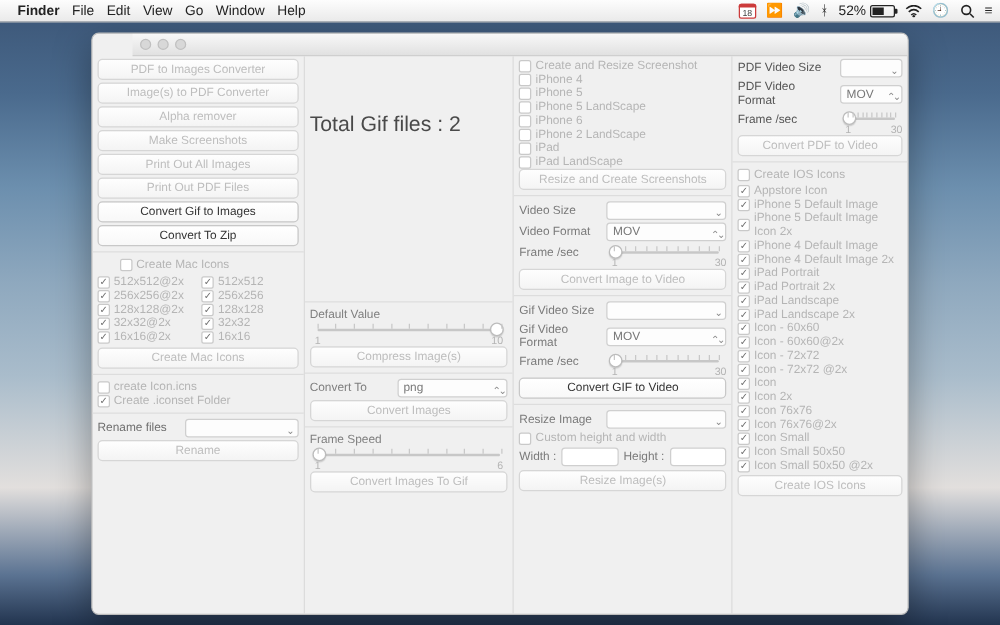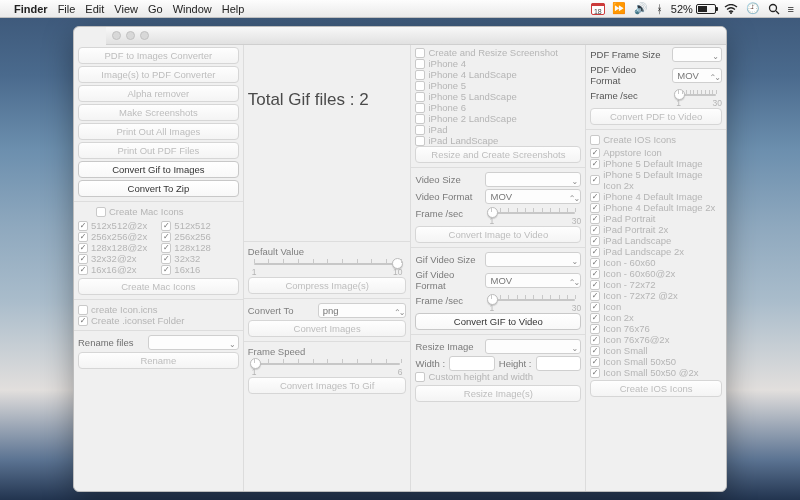--- a/index.html
+++ b/index.html
@@ -285,24 +285,20 @@
       <div class="row">
           <span class="cb"></span>
           <span class="cbl">Create and Resize Screenshot</span>
         </div>
       <div class="row">
           <span class="cb"></span>
           <span class="cbl">iPhone 4</span>
         </div>
       <div class="row">
           <span class="cb"></span>
-          <span class="cbl">iPhone 4 LandScape</span>
-        </div>
-      <div class="row">
-          <span class="cb"></span>
           <span class="cbl">iPhone 5</span>
         </div>
       <div class="row">
           <span class="cb"></span>
           <span class="cbl">iPhone 5 LandScape</span>
         </div>
       <div class="row">
           <span class="cb"></span>
           <span class="cbl">iPhone 6</span>
         </div>
@@ -377,36 +373,36 @@
             <div class="tick" style="left: 81.6px;"></div>
             <div class="tick" style="left: 90px;"></div>
           </div>
       </div>
       <div class="btn sel" style="margin-top:6px">Convert GIF to Video</div>
       <div class="sep"></div>
       <div class="field">
           <span class="label" style="color:#7a7a7a">Resize Image</span>
           <span class="select"><span></span><span class="arrow">⌄</span></span>
         </div>
+      <div class="row">
+          <span class="cb"></span>
+          <span class="cbl">Custom height and width</span>
+        </div>
       <div class="row" style="gap:4px;margin-top:2px">
         <span class="label" style="color:#7a7a7a">Width :</span>
         <span class="input" style="flex:1"></span>
         <span class="label" style="color:#7a7a7a">Height :</span>
         <span class="input" style="flex:1"></span>
       </div>
-      <div class="row">
-          <span class="cb"></span>
-          <span class="cbl">Custom height and width</span>
-        </div>
       <div class="btn" style="margin-top:3px">Resize Image(s)</div>
     </div>
 
     <div class="col col4">
       <div class="field-sm">
-          <span class="label" style="color:#555">PDF Frame Size</span>
+          <span class="label" style="color:#555">PDF Video Size</span>
           <span class="select"><span></span><span class="arrow">⌄</span></span>
         </div>
       <div class="field-sm">
           <span class="label" style="color:#555">PDF Video Format</span>
           <span class="select dual"><span>MOV</span><span class="arrow">⌃⌄</span></span>
         </div>
       <div class="field-sm">
           <span class="label" style="color:#555">Frame /sec</span>
         <div class="slider" style="flex:1">
           <div class="track"></div>

